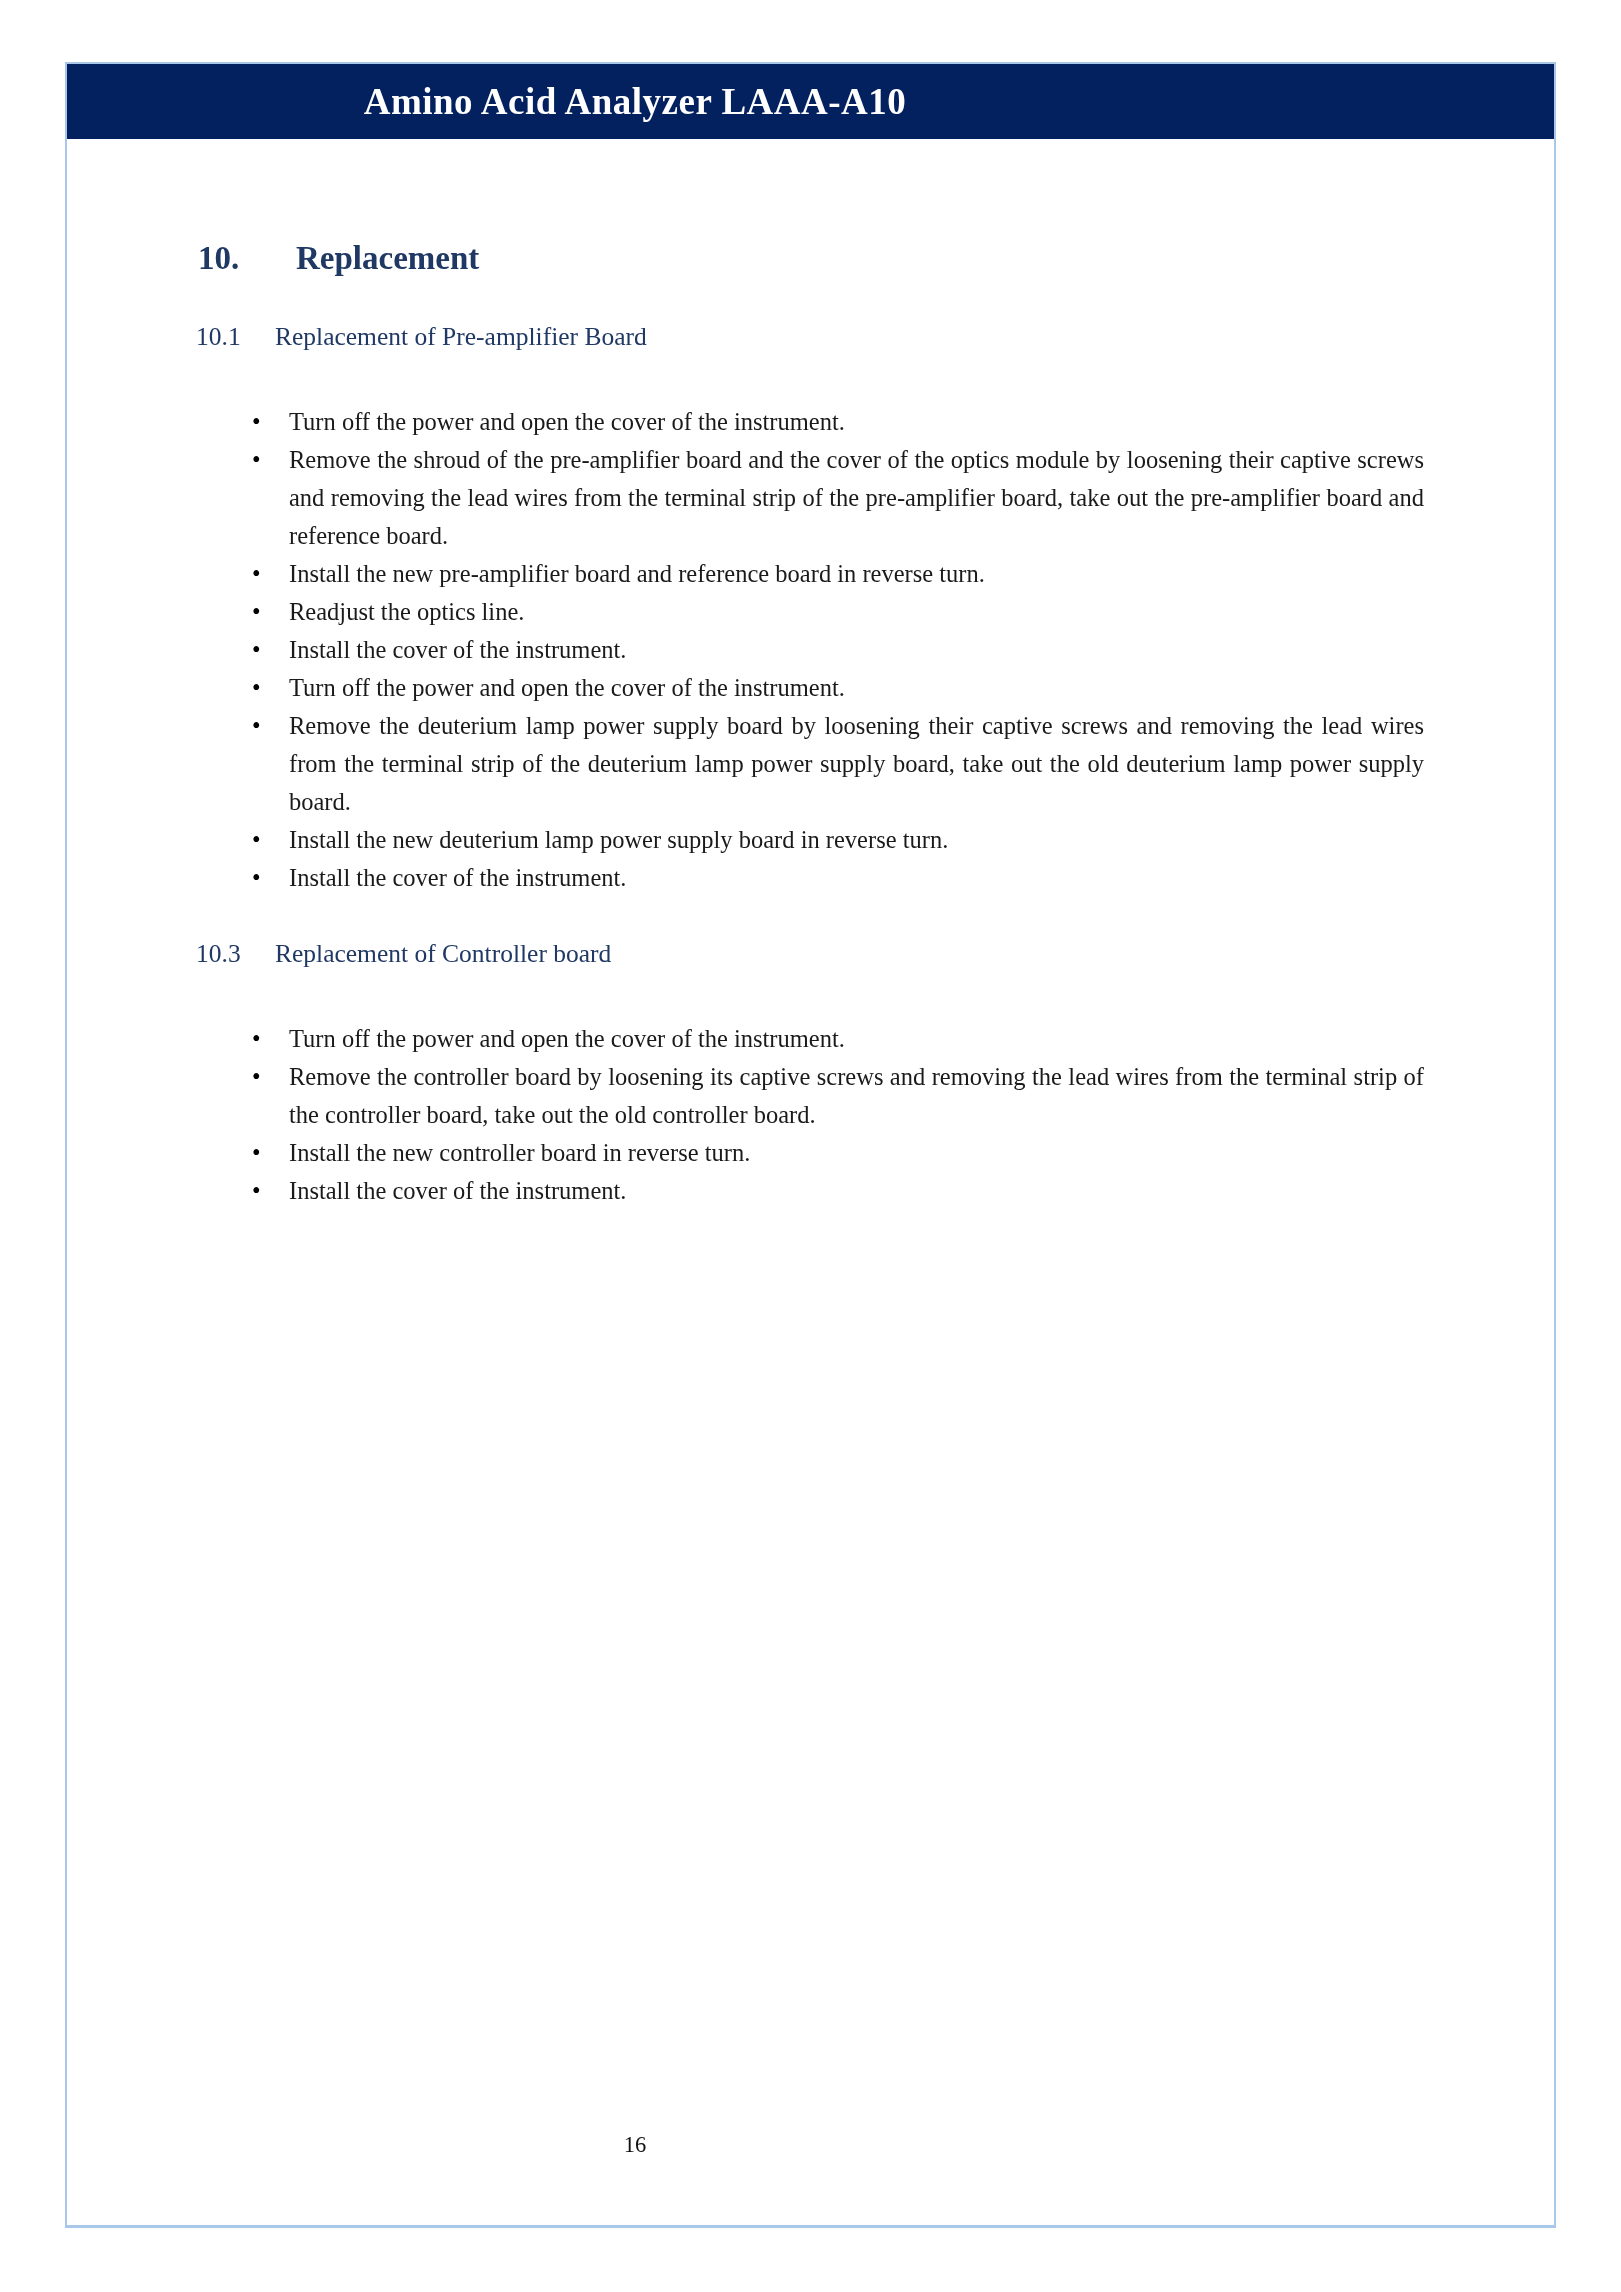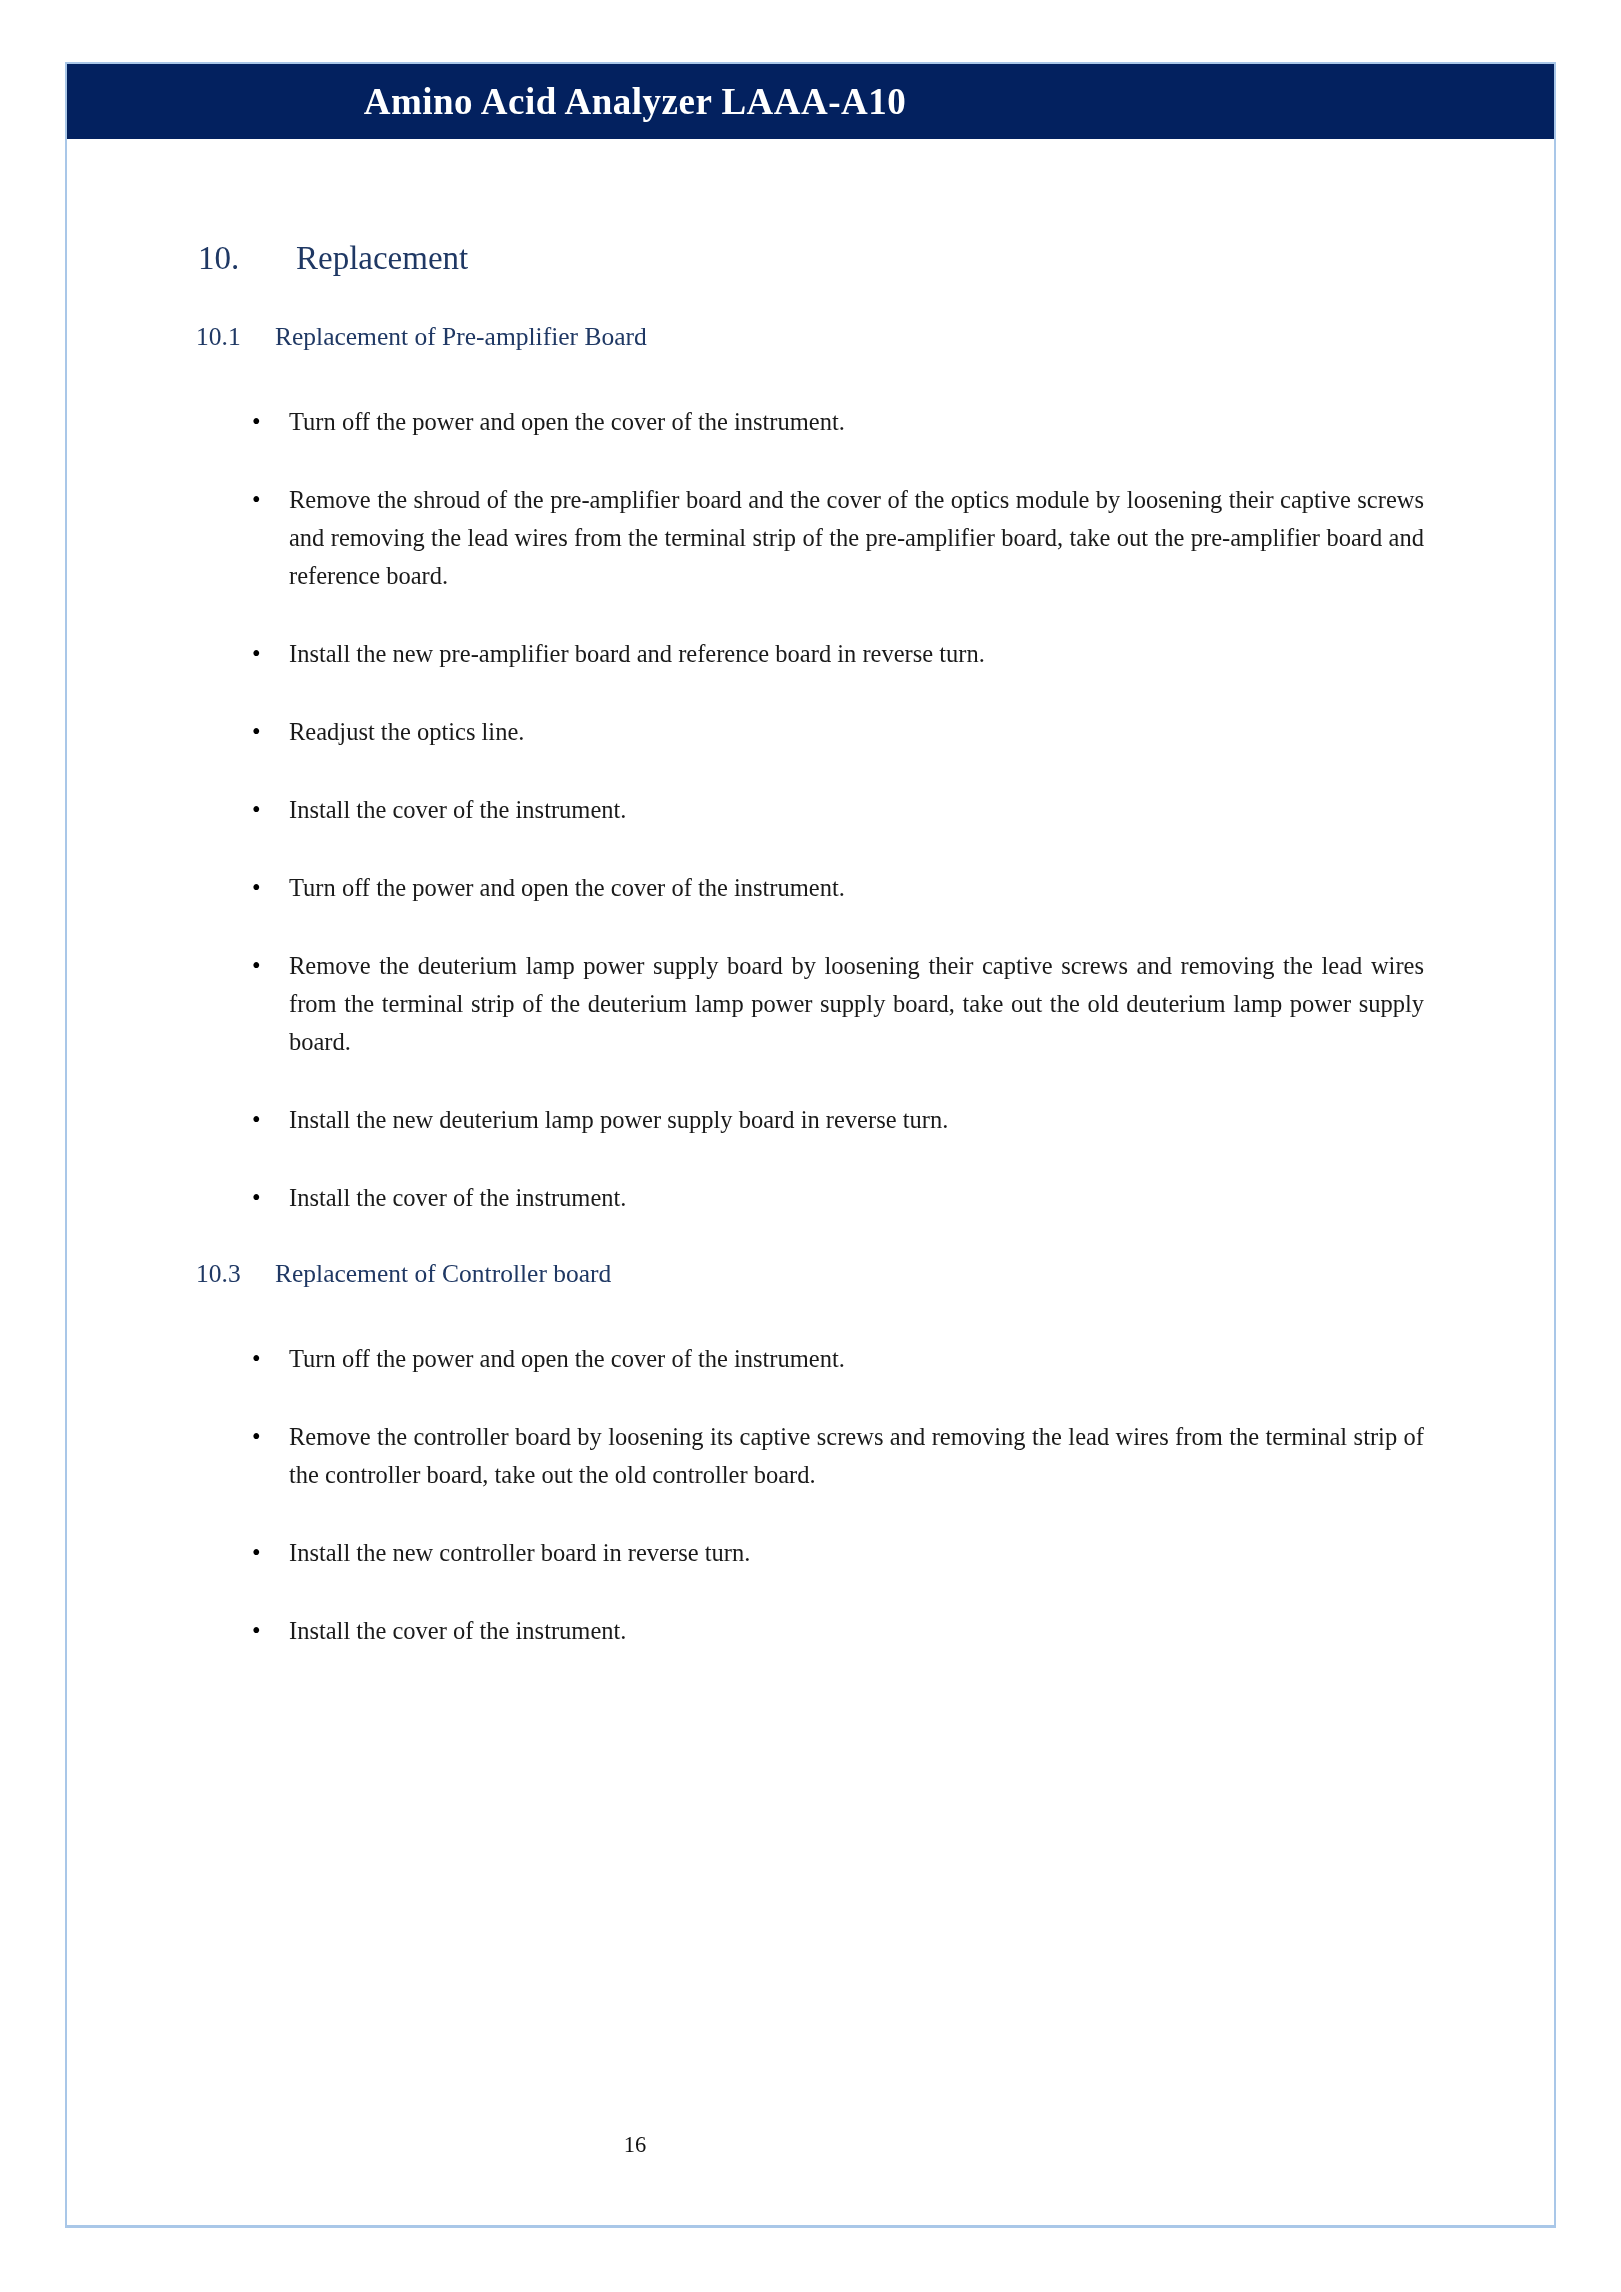--- a/index.html
+++ b/index.html
@@ -37,21 +37,21 @@
     color: #ffffff;
     font-size: 37px;
     font-weight: bold;
     letter-spacing: 0.5px;
     white-space: nowrap;
   }
   h1.sec-heading {
     margin: 98px 0 0 131px;
     font-size: 33px;
     line-height: 43px;
-    font-weight: normal;
+    font-weight: bold;
     color: #1f3864;
   }
   h1 .sec-num { display: inline-block; width: 98px; }
   h2.sub-heading {
     margin: 39px 0 49px 129px;
     font-size: 25.5px;
     line-height: 35px;
     font-weight: normal;
     color: #1f3864;
   }
@@ -63,21 +63,20 @@
     width: 1174px;
   }
   ul.steps li {
     position: relative;
     padding-left: 39px;
     font-size: 24.5px;
     line-height: 38px;
     color: #1a1a1a;
     text-align: justify;
     box-sizing: border-box;
-    margin-top: 40px;
   }
   ul.steps li::before {
     content: "\2022";
     position: absolute;
     left: 2px;
     top: 0;
     font-size: 24.5px;
     color: #000000;
   }
   .page-number {

